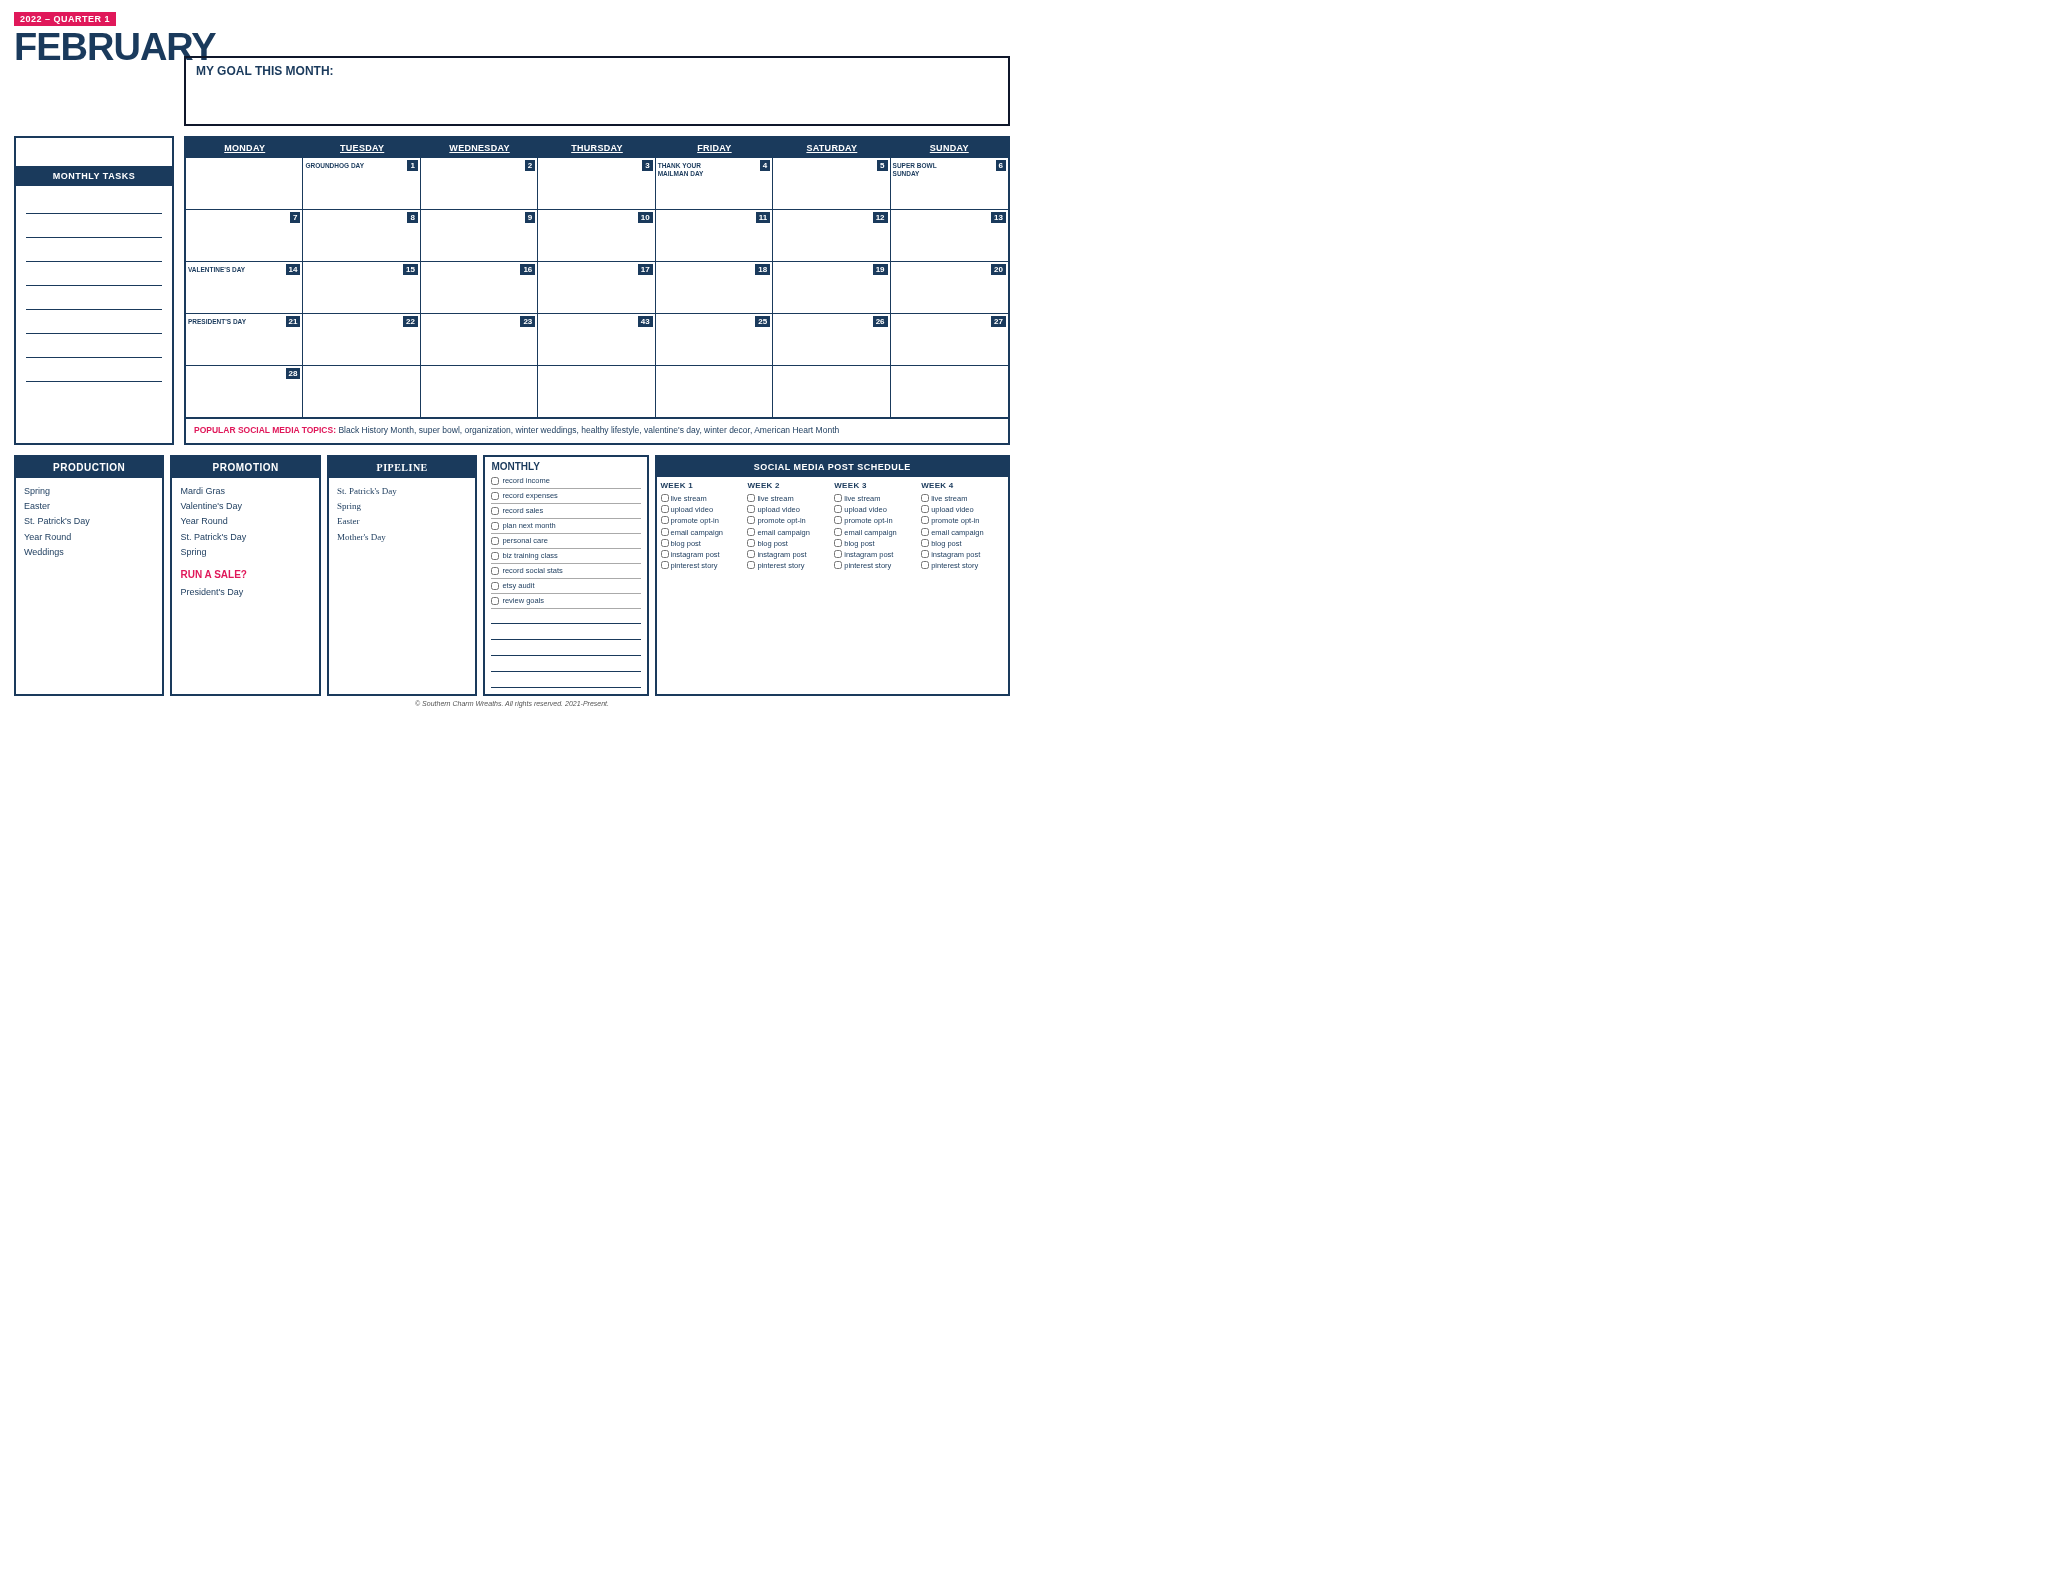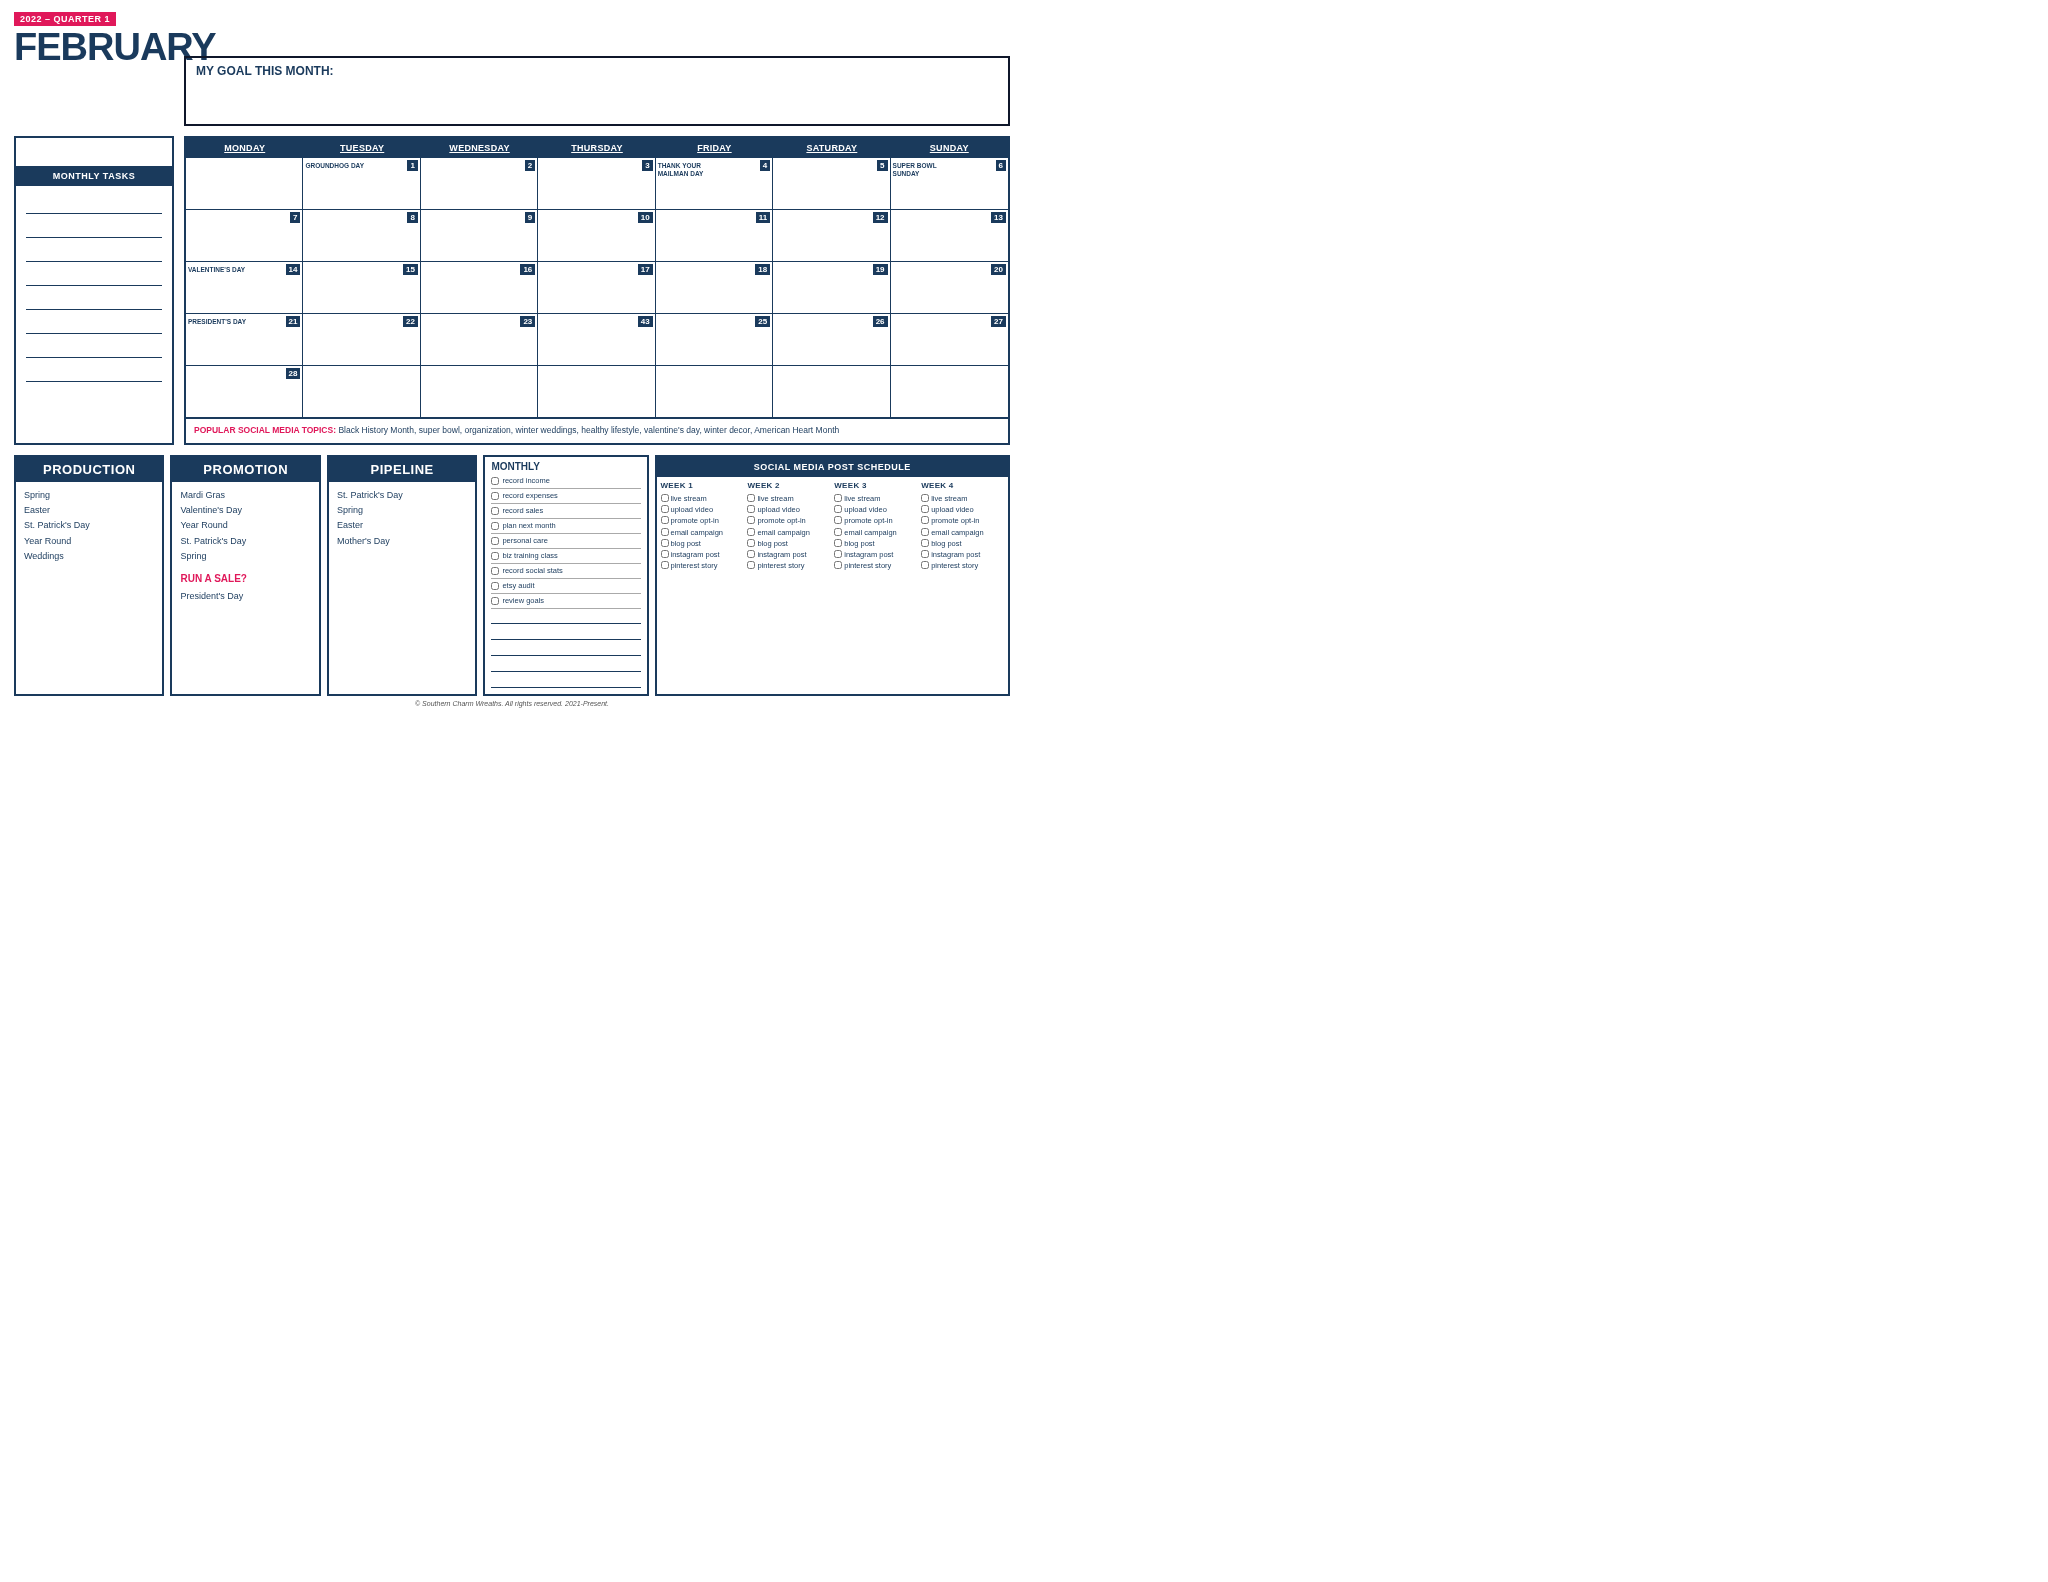--- a/index.html
+++ b/index.html
@@ -174,21 +174,21 @@
 
     .bottom-col {
       border: 2px solid #1a3a5c;
       flex: 1;
     }
 
     .bottom-col-header {
       background: #1a3a5c;
       color: #fff;
       text-align: center;
-      font-size: 13px;
+      font-size: 10px;
       font-weight: bold;
       padding: 5px;
       letter-spacing: 0.5px;
     }
 
     .bottom-col-content {
       padding: 6px 8px;
       font-size: 9px;
       line-height: 1.7;
     }
@@ -469,21 +469,21 @@
         <div>Mardi Gras</div>
         <div>Valentine's Day</div>
         <div>Year Round</div>
         <div>St. Patrick's Day</div>
         <div>Spring</div>
         <div class="run-sale">RUN A SALE?</div>
         <div>President's Day</div>
       </div>
     </div>
 
-    <div class="bottom-col" style="flex:1;">
+    <div class="bottom-col" style="flex:1;font-family:Liberation Serif, serif;">
       <div class="bottom-col-header">PIPELINE</div>
       <div class="bottom-col-content">
         <div>St. Patrick's Day</div>
         <div>Spring</div>
         <div>Easter</div>
         <div>Mother's Day</div>
       </div>
     </div>
 
     <div class="bottom-col" style="flex:1.1; border:2px solid #1a3a5c;">

